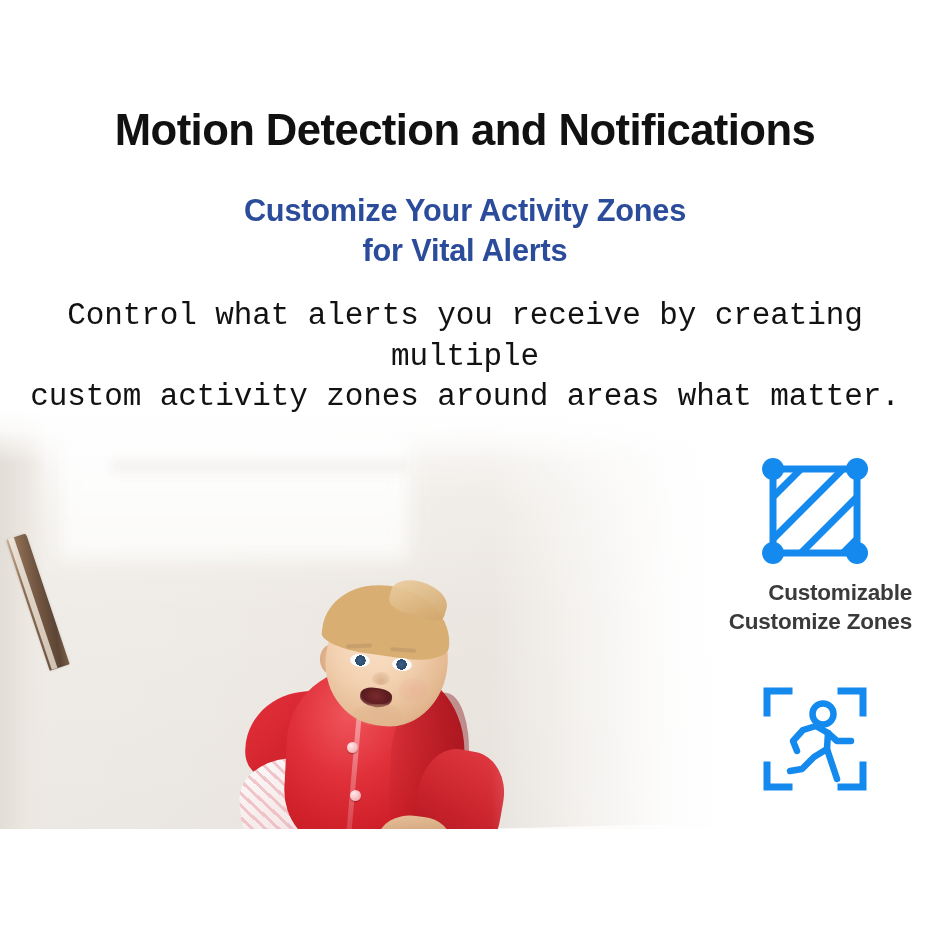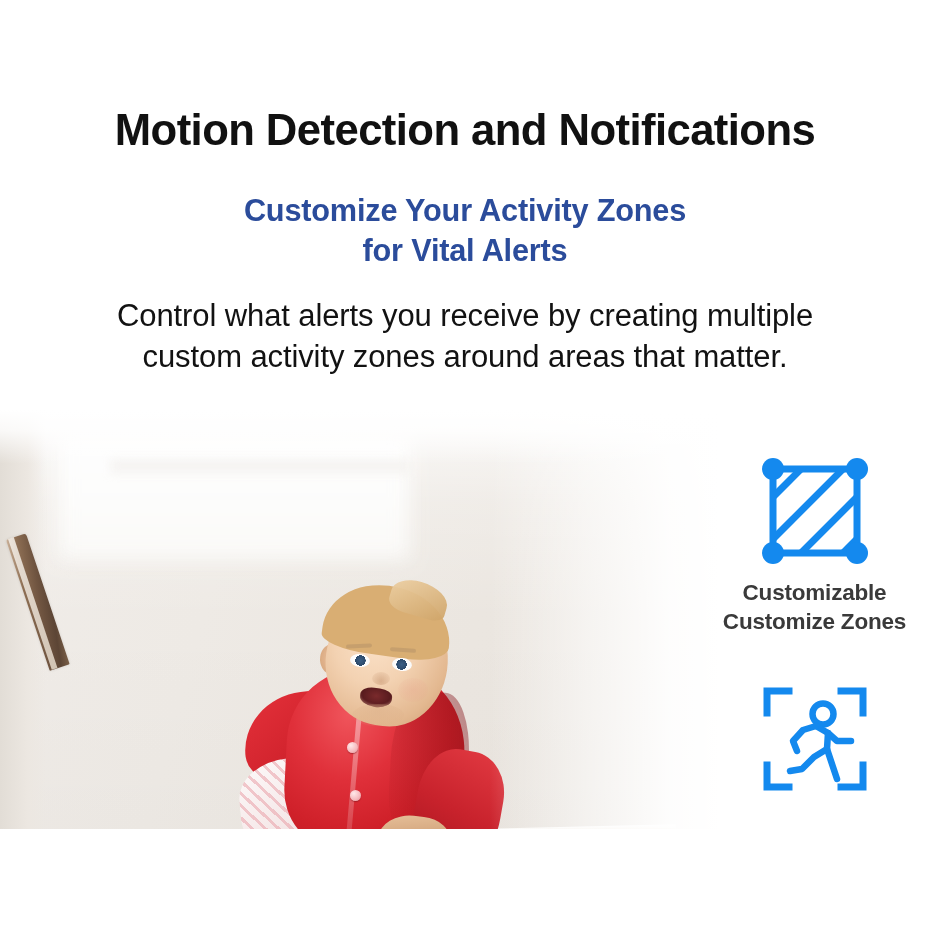--- a/index.html
+++ b/index.html
@@ -46,21 +46,21 @@
     font-size:31px;
     font-weight:bold;
     color:#2B4C9B;
     line-height:1.27;
     letter-spacing:-0.2px;
     transform:scaleX(0.99);
   }
 
   #description {
     margin-top:26px;
-    font-family:Liberation Sans, sans-serif;
+    font-family:Liberation Mono, monospace;
     font-size:31px;
     font-weight:normal;
     color:#121212;
     line-height:1.31;
     letter-spacing:-0.1px;
     transform:scaleX(1.0);
   }
 
   
   #photo {
@@ -346,20 +346,21 @@
   .feature { margin-bottom:46px; }
   .feature:last-child { margin-bottom:0; }
   .feature-icon { display:block; margin:0 auto 12px auto; }
   .feature-label {
     font-family:"Liberation Sans", sans-serif;
     font-size:22.5px;
     font-weight:bold;
     color:#3a3a3a;
     line-height:1.28;
     letter-spacing:-0.2px;
+    text-align:right;
   }
   .feature-label span { display:block; }
 </style>
 </head>
 <body>
 
 <div id="canvas">
 
   <div id="photo">
     <div class="wall"></div>
@@ -411,21 +412,21 @@
   <div id="text-block">
     <h1 id="page-title">Motion Detection and Notifications</h1>
 
     <div id="subtitle">
       <div>Customize Your Activity Zones</div>
       <div>for Vital Alerts</div>
     </div>
 
     <div id="description">
       <div>Control what alerts you receive by creating multiple</div>
-      <div>custom activity zones around areas that matter.</div>
+      <div>custom activity zones around areas what matter.</div>
     </div>
   </div>
 
   <div id="features">
 
     <div class="feature">
       <svg class="feature-icon" width="112" height="112" viewBox="0 0 112 112">
         <defs>
           <clipPath id="zoneClip">
             <rect x="14" y="14" width="84" height="84"></rect>

